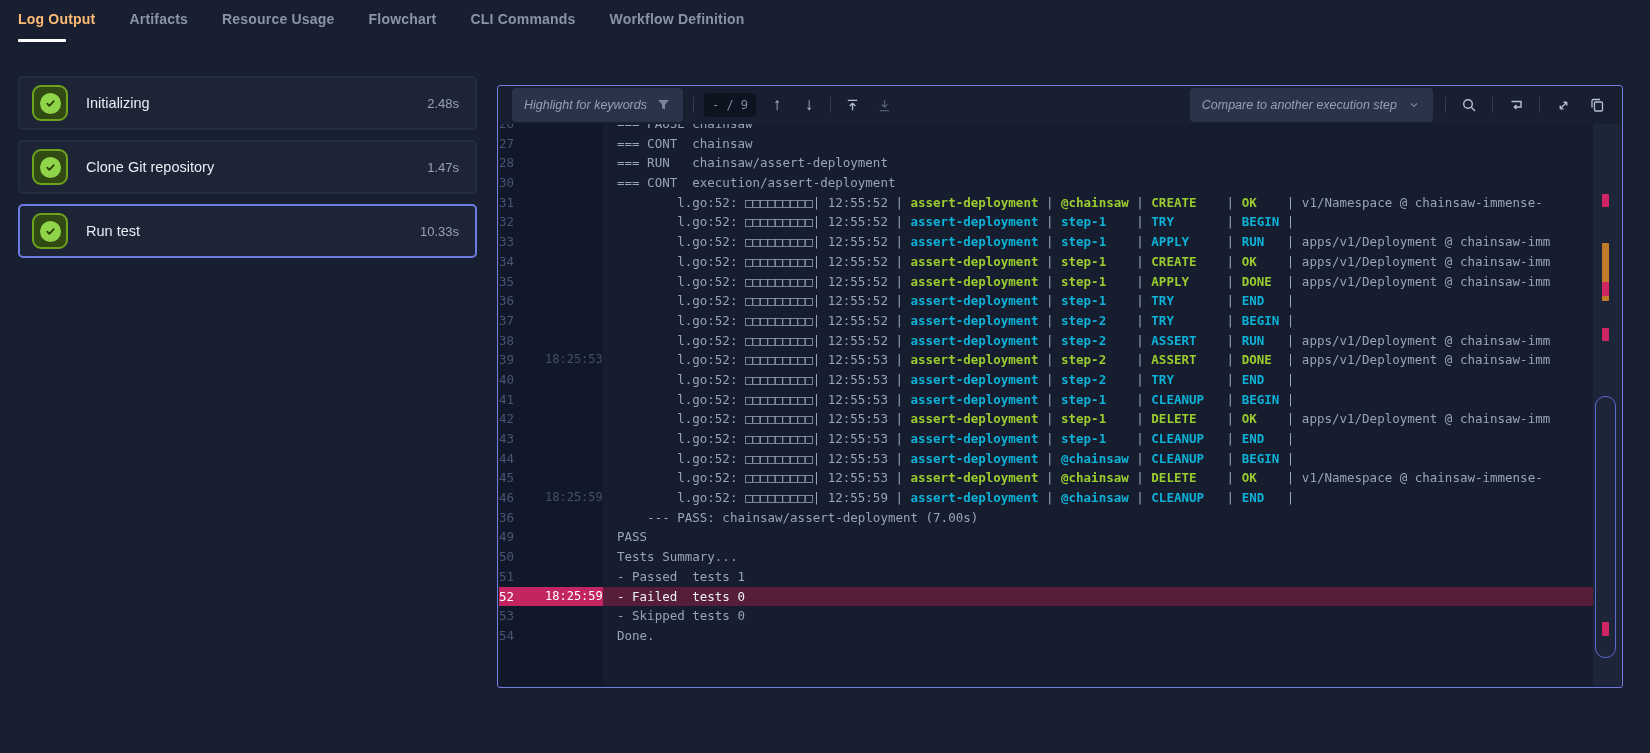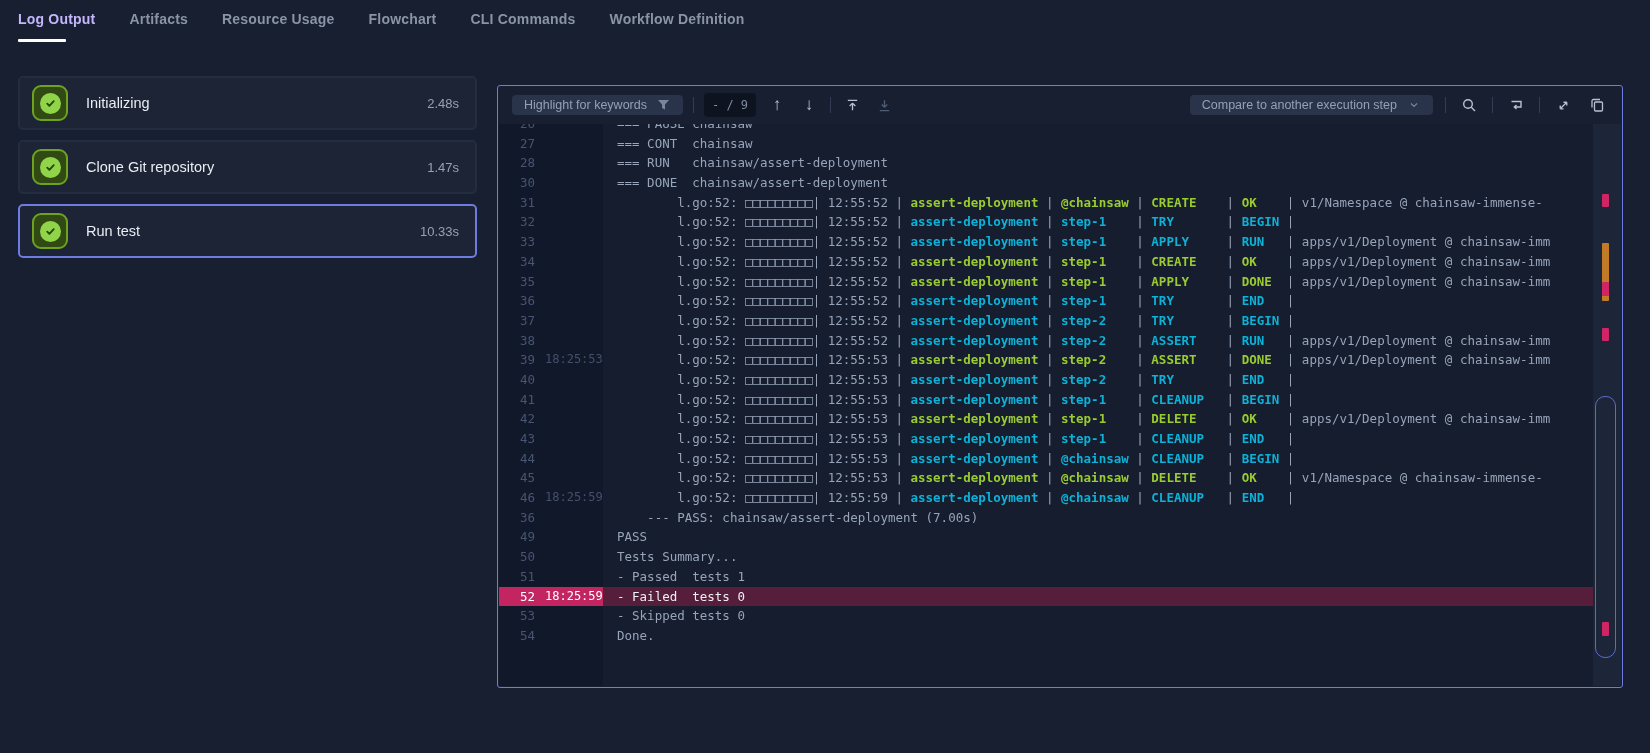--- a/index.html
+++ b/index.html
@@ -6,21 +6,21 @@
   html,body { width:1650px; height:753px; overflow:hidden; }
   body {
     background:#171f30;
     font-family:"Liberation Sans", sans-serif;
     color:#e8ecf2;
   }
   
   .tabbar { display:flex; gap:34px; padding:0 18px; height:44px; align-items:flex-start; }
   .tab { padding-top:10px; cursor:pointer; position:relative; height:44px; }
   .tab .tlabel { font-size:14px; font-weight:600; color:#8a94a6; letter-spacing:.2px; }
-  .tab.active .tlabel { color:#c4b5fd; font-weight:700; }
+  .tab.active .tlabel { color:#fdba74; font-weight:700; }
   .tab .underline { position:absolute; left:0; bottom:2px; width:48px; height:3px; background:#ffffff; border-radius:1px; display:none; }
   .tab.active .underline { display:block; }
 
   
   .content { display:flex; align-items:flex-start; padding:32px 27px 0 18px; gap:20px; }
 
   
   .steps { flex:0 0 459px; display:flex; flex-direction:column; gap:10px; }
   .step-card {
     height:54px; background:#1c2436; border:2px solid #232d42; border-radius:5px;
@@ -33,41 +33,41 @@
                display:flex; align-items:center; justify-content:center; }
   .step-label { margin-left:18px; font-size:14.5px; font-weight:400; color:#e9edf4; flex:1; }
   .step-dur { font-size:13px; color:#97a1b3; }
 
   
   .log-panel { flex:1; height:603px; margin-top:9px; border:1px solid #6e7be0; border-radius:3px;
                background:#171f30; position:relative; overflow:hidden; }
   .toolbar { height:38px; display:flex; align-items:center; padding:0 14px; gap:10px; }
   .tgroup { display:flex; align-items:center; gap:10px; }
   .tright { margin-left:auto; display:flex; align-items:center; gap:12px; }
-  .pill { background:#293349; border-radius:4px; height:20px; display:flex; align-items:center;
-          gap:10px; padding:0 12px; cursor:pointer; }
+  .pill { background:#293349; border-radius:4px; height:34px; display:flex; align-items:center;
+          gap:10px; padding:0 12px; cursor:pointer;font-style:italic; }
   .pill .plabel { font-size:12.5px; color:#94a0b4; white-space:nowrap; }
   .counter { background:#0d131f; border-radius:4px; height:24px; min-width:52px; padding:0 8px;
              display:flex; align-items:center; justify-content:center;
              font-size:12px; color:#7e8aa0; font-family:"DejaVu Sans Mono",monospace; }
   .icon-btn { color:#b9c2d1; display:flex; align-items:center; justify-content:center;
               width:22px; height:22px; cursor:pointer; font-size:15px; }
   .icon-btn.dim { color:#515d74; cursor:default; }
   .vdiv { width:1px; height:16px; background:#323d55; flex:none; }
 
   
   .log-body { position:absolute; left:1px; right:1px; top:38px; bottom:1px;
               background:#151d2e; overflow:hidden; }
   .log-body::before { content:""; position:absolute; left:0; top:0; bottom:0; width:104px;
                       background:#111829; }
   .log-lines { position:relative; margin-top:-10px; }
   .row { display:flex; height:19.7px; align-items:center;
          font:12.5px/19.7px "DejaVu Sans Mono", monospace; white-space:pre; cursor:pointer; }
   .gutter { display:flex; width:104px; flex:none; height:100%; align-items:center; }
-  .ln { width:46px; text-align:right; padding-right:10px; color:#475572; flex:none;padding-left:12px; }
+  .ln { width:46px; padding-right:10px; color:#475572; flex:none; }
   .lt { width:58px; text-align:left; padding-right:6px; color:#44506b; flex:none; font-size:12px; }
   .lx { padding-left:14px; overflow:hidden; flex:1; }
   .g  { color:#97a4b9; }
   .grn { color:#9bcc2f; font-weight:bold; }
   .cyn { color:#0cb2d8; font-weight:bold; }
   .row.hl { background:#561e3a; }
   .row.hl .gutter { background:#c22560; }
   .row.hl .ln, .row.hl .lt { color:#ffffff; }
   .row.hl .g { color:#eef1f5;text-align:center; }
 
@@ -193,21 +193,21 @@
             </svg>
         </span>
       </div>
     </div>
 
     <div class="log-body">
       <div class="log-lines" id="log-lines">
           <div class="row"><span class="gutter"><span class="ln">26</span><span class="lt"></span></span><span class="lx"><span class="g">=== PAUSE chainsaw</span></span></div>
           <div class="row"><span class="gutter"><span class="ln">27</span><span class="lt"></span></span><span class="lx"><span class="g">=== CONT  chainsaw</span></span></div>
           <div class="row"><span class="gutter"><span class="ln">28</span><span class="lt"></span></span><span class="lx"><span class="g">=== RUN   chainsaw/assert-deployment</span></span></div>
-          <div class="row"><span class="gutter"><span class="ln">30</span><span class="lt"></span></span><span class="lx"><span class="g">=== DONE  chainsaw/assert-deployment</span></span></div>
+          <div class="row"><span class="gutter"><span class="ln">30</span><span class="lt"></span></span><span class="lx"><span class="g">=== CONT  execution/assert-deployment</span></span></div>
           <div class="row"><span class="gutter"><span class="ln">31</span><span class="lt"></span></span><span class="lx"><span class="g">        l.go:52: □□□□□□□□□| 12:55:52 | </span><span class="grn">assert-deployment</span><span class="g"> | </span><span class="grn">@chainsaw</span><span class="g"> | </span><span class="grn">CREATE   </span><span class="g"> | </span><span class="grn">OK   </span><span class="g"> |</span><span class="g"> v1/Namespace @ chainsaw-immense-</span></span></div>
           <div class="row"><span class="gutter"><span class="ln">32</span><span class="lt"></span></span><span class="lx"><span class="g">        l.go:52: □□□□□□□□□| 12:55:52 | </span><span class="cyn">assert-deployment</span><span class="g"> | </span><span class="cyn">step-1   </span><span class="g"> | </span><span class="cyn">TRY      </span><span class="g"> | </span><span class="cyn">BEGIN</span><span class="g"> |</span></span></div>
           <div class="row"><span class="gutter"><span class="ln">33</span><span class="lt"></span></span><span class="lx"><span class="g">        l.go:52: □□□□□□□□□| 12:55:52 | </span><span class="cyn">assert-deployment</span><span class="g"> | </span><span class="cyn">step-1   </span><span class="g"> | </span><span class="cyn">APPLY    </span><span class="g"> | </span><span class="cyn">RUN  </span><span class="g"> |</span><span class="g"> apps/v1/Deployment @ chainsaw-imm</span></span></div>
           <div class="row"><span class="gutter"><span class="ln">34</span><span class="lt"></span></span><span class="lx"><span class="g">        l.go:52: □□□□□□□□□| 12:55:52 | </span><span class="grn">assert-deployment</span><span class="g"> | </span><span class="grn">step-1   </span><span class="g"> | </span><span class="grn">CREATE   </span><span class="g"> | </span><span class="grn">OK   </span><span class="g"> |</span><span class="g"> apps/v1/Deployment @ chainsaw-imm</span></span></div>
           <div class="row"><span class="gutter"><span class="ln">35</span><span class="lt"></span></span><span class="lx"><span class="g">        l.go:52: □□□□□□□□□| 12:55:52 | </span><span class="grn">assert-deployment</span><span class="g"> | </span><span class="grn">step-1   </span><span class="g"> | </span><span class="grn">APPLY    </span><span class="g"> | </span><span class="grn">DONE </span><span class="g"> |</span><span class="g"> apps/v1/Deployment @ chainsaw-imm</span></span></div>
           <div class="row"><span class="gutter"><span class="ln">36</span><span class="lt"></span></span><span class="lx"><span class="g">        l.go:52: □□□□□□□□□| 12:55:52 | </span><span class="cyn">assert-deployment</span><span class="g"> | </span><span class="cyn">step-1   </span><span class="g"> | </span><span class="cyn">TRY      </span><span class="g"> | </span><span class="cyn">END  </span><span class="g"> |</span></span></div>
           <div class="row"><span class="gutter"><span class="ln">37</span><span class="lt"></span></span><span class="lx"><span class="g">        l.go:52: □□□□□□□□□| 12:55:52 | </span><span class="cyn">assert-deployment</span><span class="g"> | </span><span class="cyn">step-2   </span><span class="g"> | </span><span class="cyn">TRY      </span><span class="g"> | </span><span class="cyn">BEGIN</span><span class="g"> |</span></span></div>
           <div class="row"><span class="gutter"><span class="ln">38</span><span class="lt"></span></span><span class="lx"><span class="g">        l.go:52: □□□□□□□□□| 12:55:52 | </span><span class="cyn">assert-deployment</span><span class="g"> | </span><span class="cyn">step-2   </span><span class="g"> | </span><span class="cyn">ASSERT   </span><span class="g"> | </span><span class="cyn">RUN  </span><span class="g"> |</span><span class="g"> apps/v1/Deployment @ chainsaw-imm</span></span></div>
           <div class="row"><span class="gutter"><span class="ln">39</span><span class="lt">18:25:53</span></span><span class="lx"><span class="g">        l.go:52: □□□□□□□□□| 12:55:53 | </span><span class="grn">assert-deployment</span><span class="g"> | </span><span class="grn">step-2   </span><span class="g"> | </span><span class="grn">ASSERT   </span><span class="g"> | </span><span class="grn">DONE </span><span class="g"> |</span><span class="g"> apps/v1/Deployment @ chainsaw-imm</span></span></div>
           <div class="row"><span class="gutter"><span class="ln">40</span><span class="lt"></span></span><span class="lx"><span class="g">        l.go:52: □□□□□□□□□| 12:55:53 | </span><span class="cyn">assert-deployment</span><span class="g"> | </span><span class="cyn">step-2   </span><span class="g"> | </span><span class="cyn">TRY      </span><span class="g"> | </span><span class="cyn">END  </span><span class="g"> |</span></span></div>

